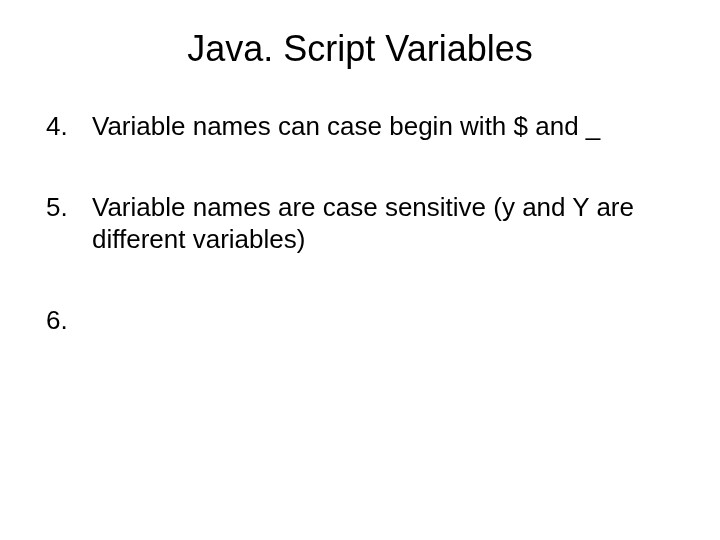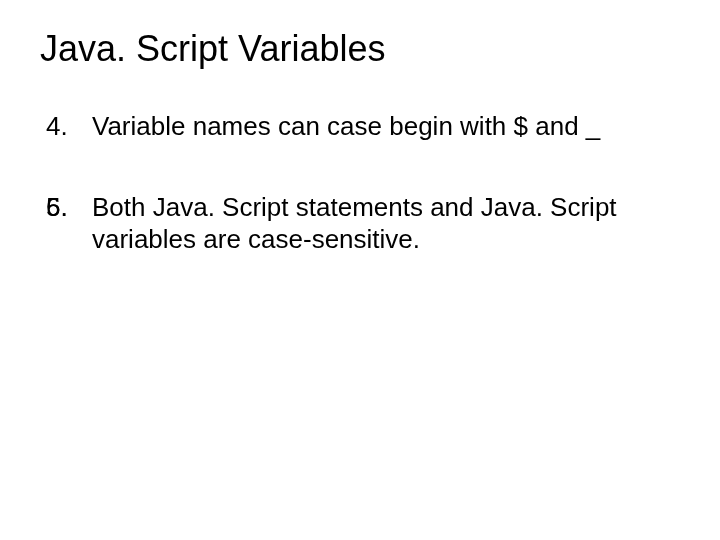--- a/index.html
+++ b/index.html
@@ -11,20 +11,21 @@
     font-family: Arial, Helvetica, sans-serif;
     color: #000;
   }
   .slide {
     box-sizing: border-box;
     width: 720px;
     height: 540px;
     padding: 20px 40px 40px 40px;
   }
   .title {
+    text-align: center;
     font-size: 36px;
     font-weight: 400;
     margin: 8px 0 40px 0;
   }
   ol.points {
     list-style: none;
     margin: 0;
     padding: 0;
   }
   ol.points li {
@@ -45,19 +46,19 @@
 
 <div class="slide">
   <h1 class="title">Java. Script Variables</h1>
   <ol class="points">
     <li>
       <span class="num">4.</span>
       <span>Variable names can case begin with $ and _</span>
     </li>
     <li>
       <span class="num">5.</span>
+      <span>Variable names are case sensitive (y and Y are different variables)</span>
     </li>
     <li>
       <span class="num">6.</span>
-      <span>Both Java. Script statements and Java. Script variables are case-sensitive.</span>
     </li>
   </ol>
 </div>
 
 </body></html>

